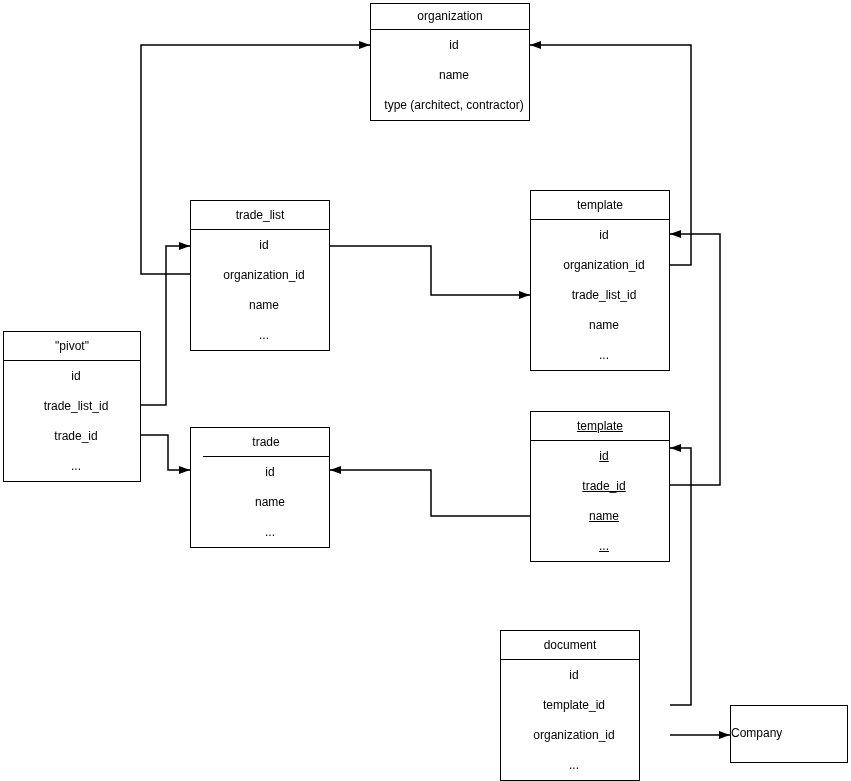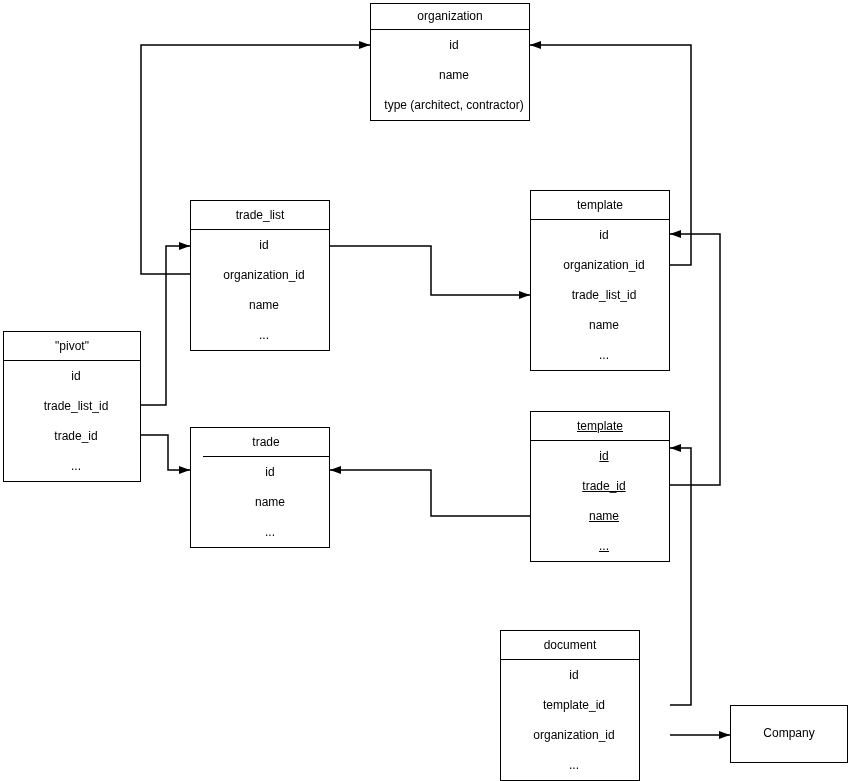--- a/index.html
+++ b/index.html
@@ -41,21 +41,21 @@
     padding-left: 8px;
     white-space: nowrap;
     overflow: hidden;
     text-align: center;
   }
   .plainbox {
     position: absolute;
     box-sizing: border-box;
     background: #ffffff;
     border: 1.5px solid #000000;
-    text-align: center;
+    text-align: left;
   }
   .plainbox .label {
     line-height: 55px;
     white-space: nowrap;
   }
   #edges {
     position: absolute;
     left: 0;
     top: 0;
     width: 851px;

